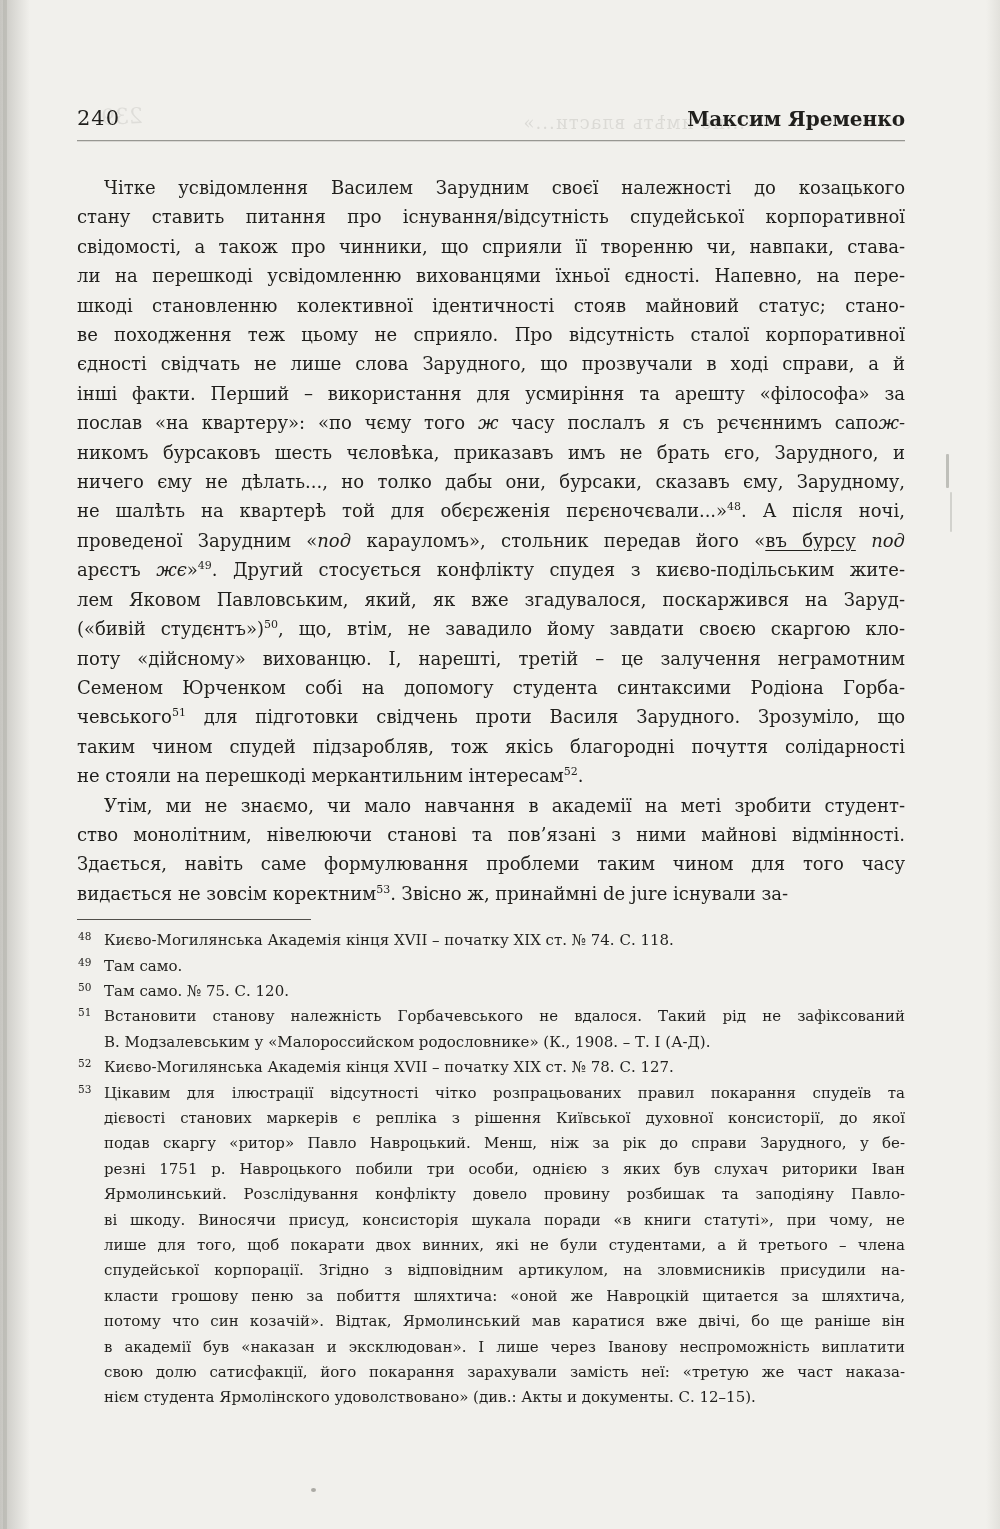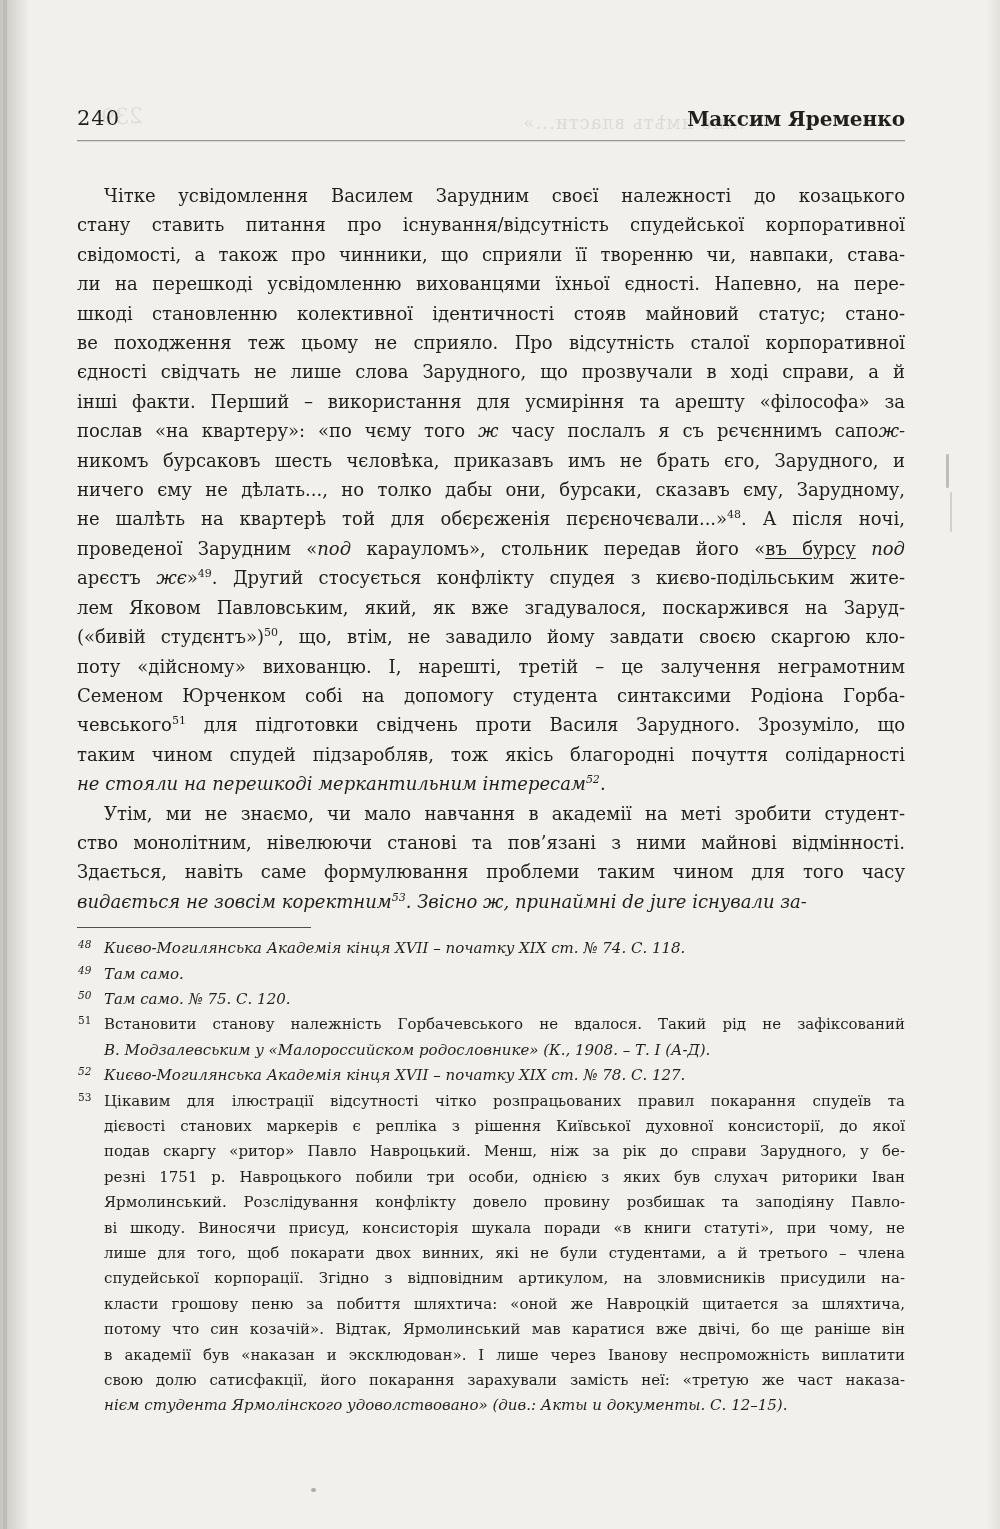--- a/index.html
+++ b/index.html
@@ -20,23 +20,23 @@
 
   .header{position:relative;height:29px;}
   .pagenum{font-size:21px;letter-spacing:1px;}
   .author{position:absolute;right:0;top:1px;font-weight:bold;font-size:20px;text-align:right;}
   .ghost-head{position:absolute;left:300px;top:6px;width:380px;transform:scaleX(-1);
     opacity:.13;font-size:18px;color:#4c4b46;letter-spacing:1px;white-space:nowrap;}
   .ghost-num{position:absolute;left:24px;top:-2px;transform:scaleX(-1) rotate(3deg);
     opacity:.11;font-size:22px;color:#4c4b46;}
   .rule{border-top:1px solid rgba(92,91,86,.6);box-shadow:0 1px 0 rgba(130,129,124,.22);margin-top:5px;}
 
-  .bodytext{margin-top:40px;font-size:18px;line-height:29.4px;}
+  .bodytext{margin-top:32px;font-size:18px;line-height:29.4px;}
   .line{text-align:justify;text-align-last:justify;}
-  .line.last{text-align:left;text-align-last:left;font-style:italic;}
+  .line.last{text-align:left;text-align-last:left;}
   .line.first{text-indent:27px;}
   .it{font-style:italic;}
   .ul{text-decoration:underline;text-underline-offset:3px;}
   .fn-ref{font-size:11px;line-height:0;}
 
   .fn-sep{width:234px;border-top:1px solid #504f4a;margin-top:11px;}
   .footnotes{margin-top:8px;font-size:15px;line-height:25.4px;}
   .footnote{position:relative;padding-left:27px;}
   .fn-num{position:absolute;left:1px;top:3px;font-size:10.5px;line-height:1;}
 

